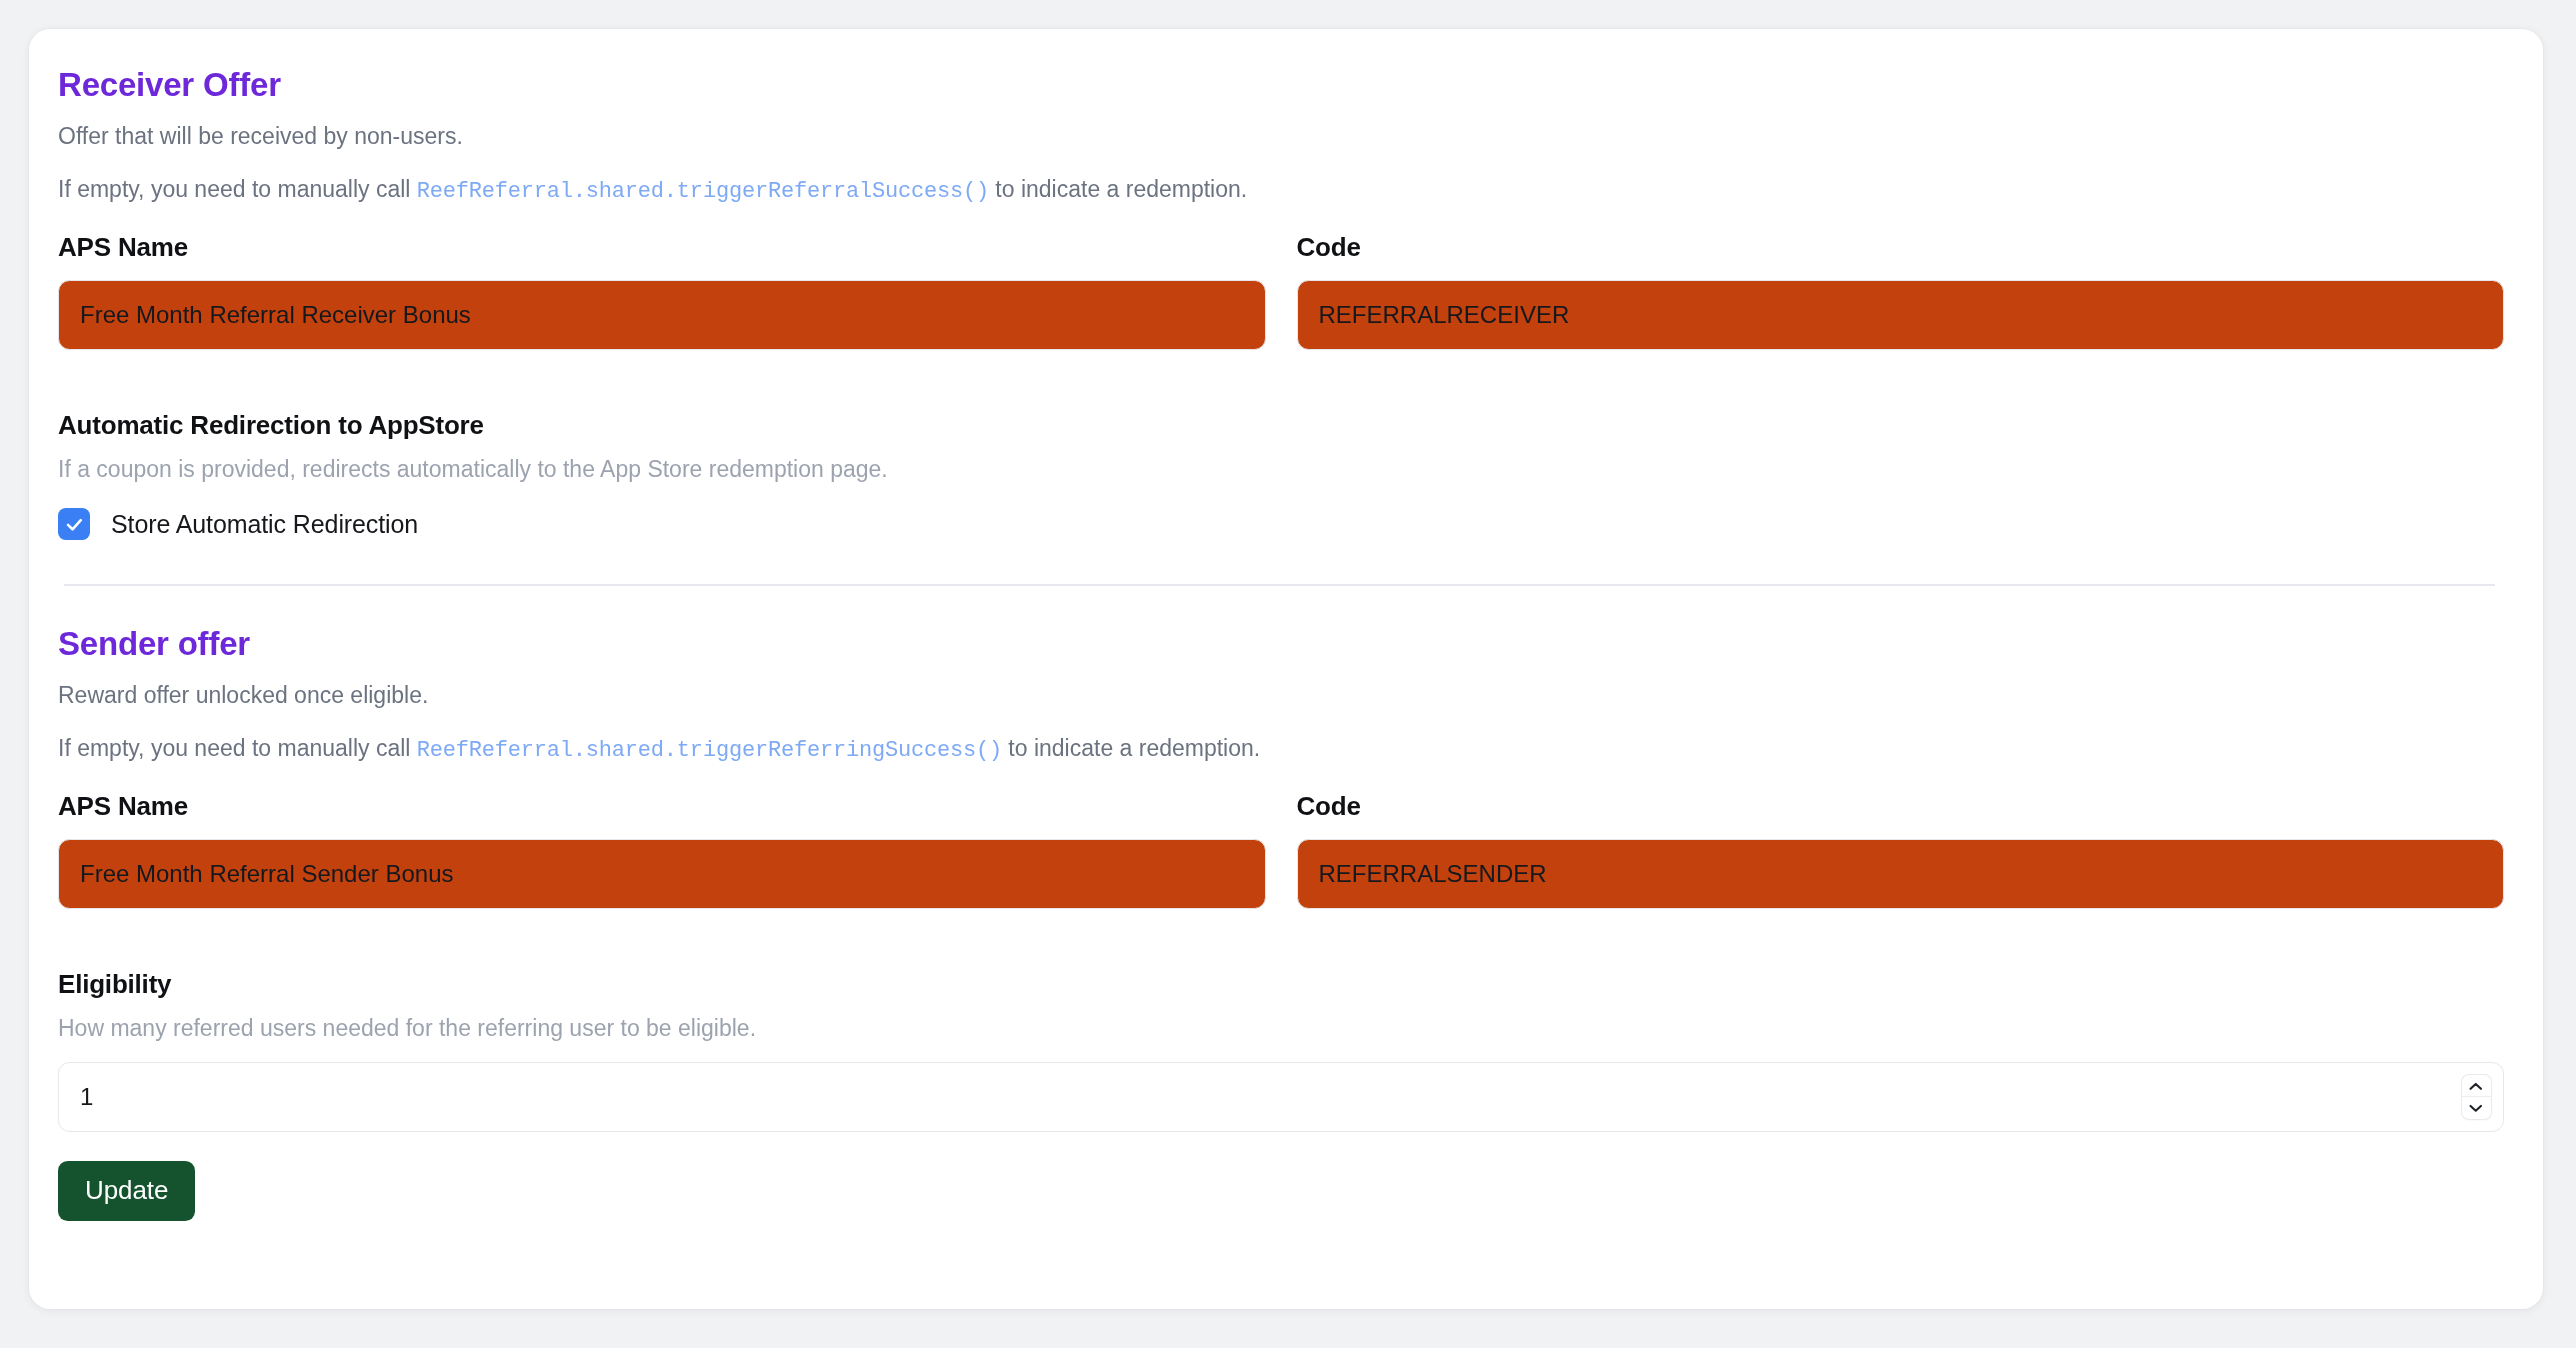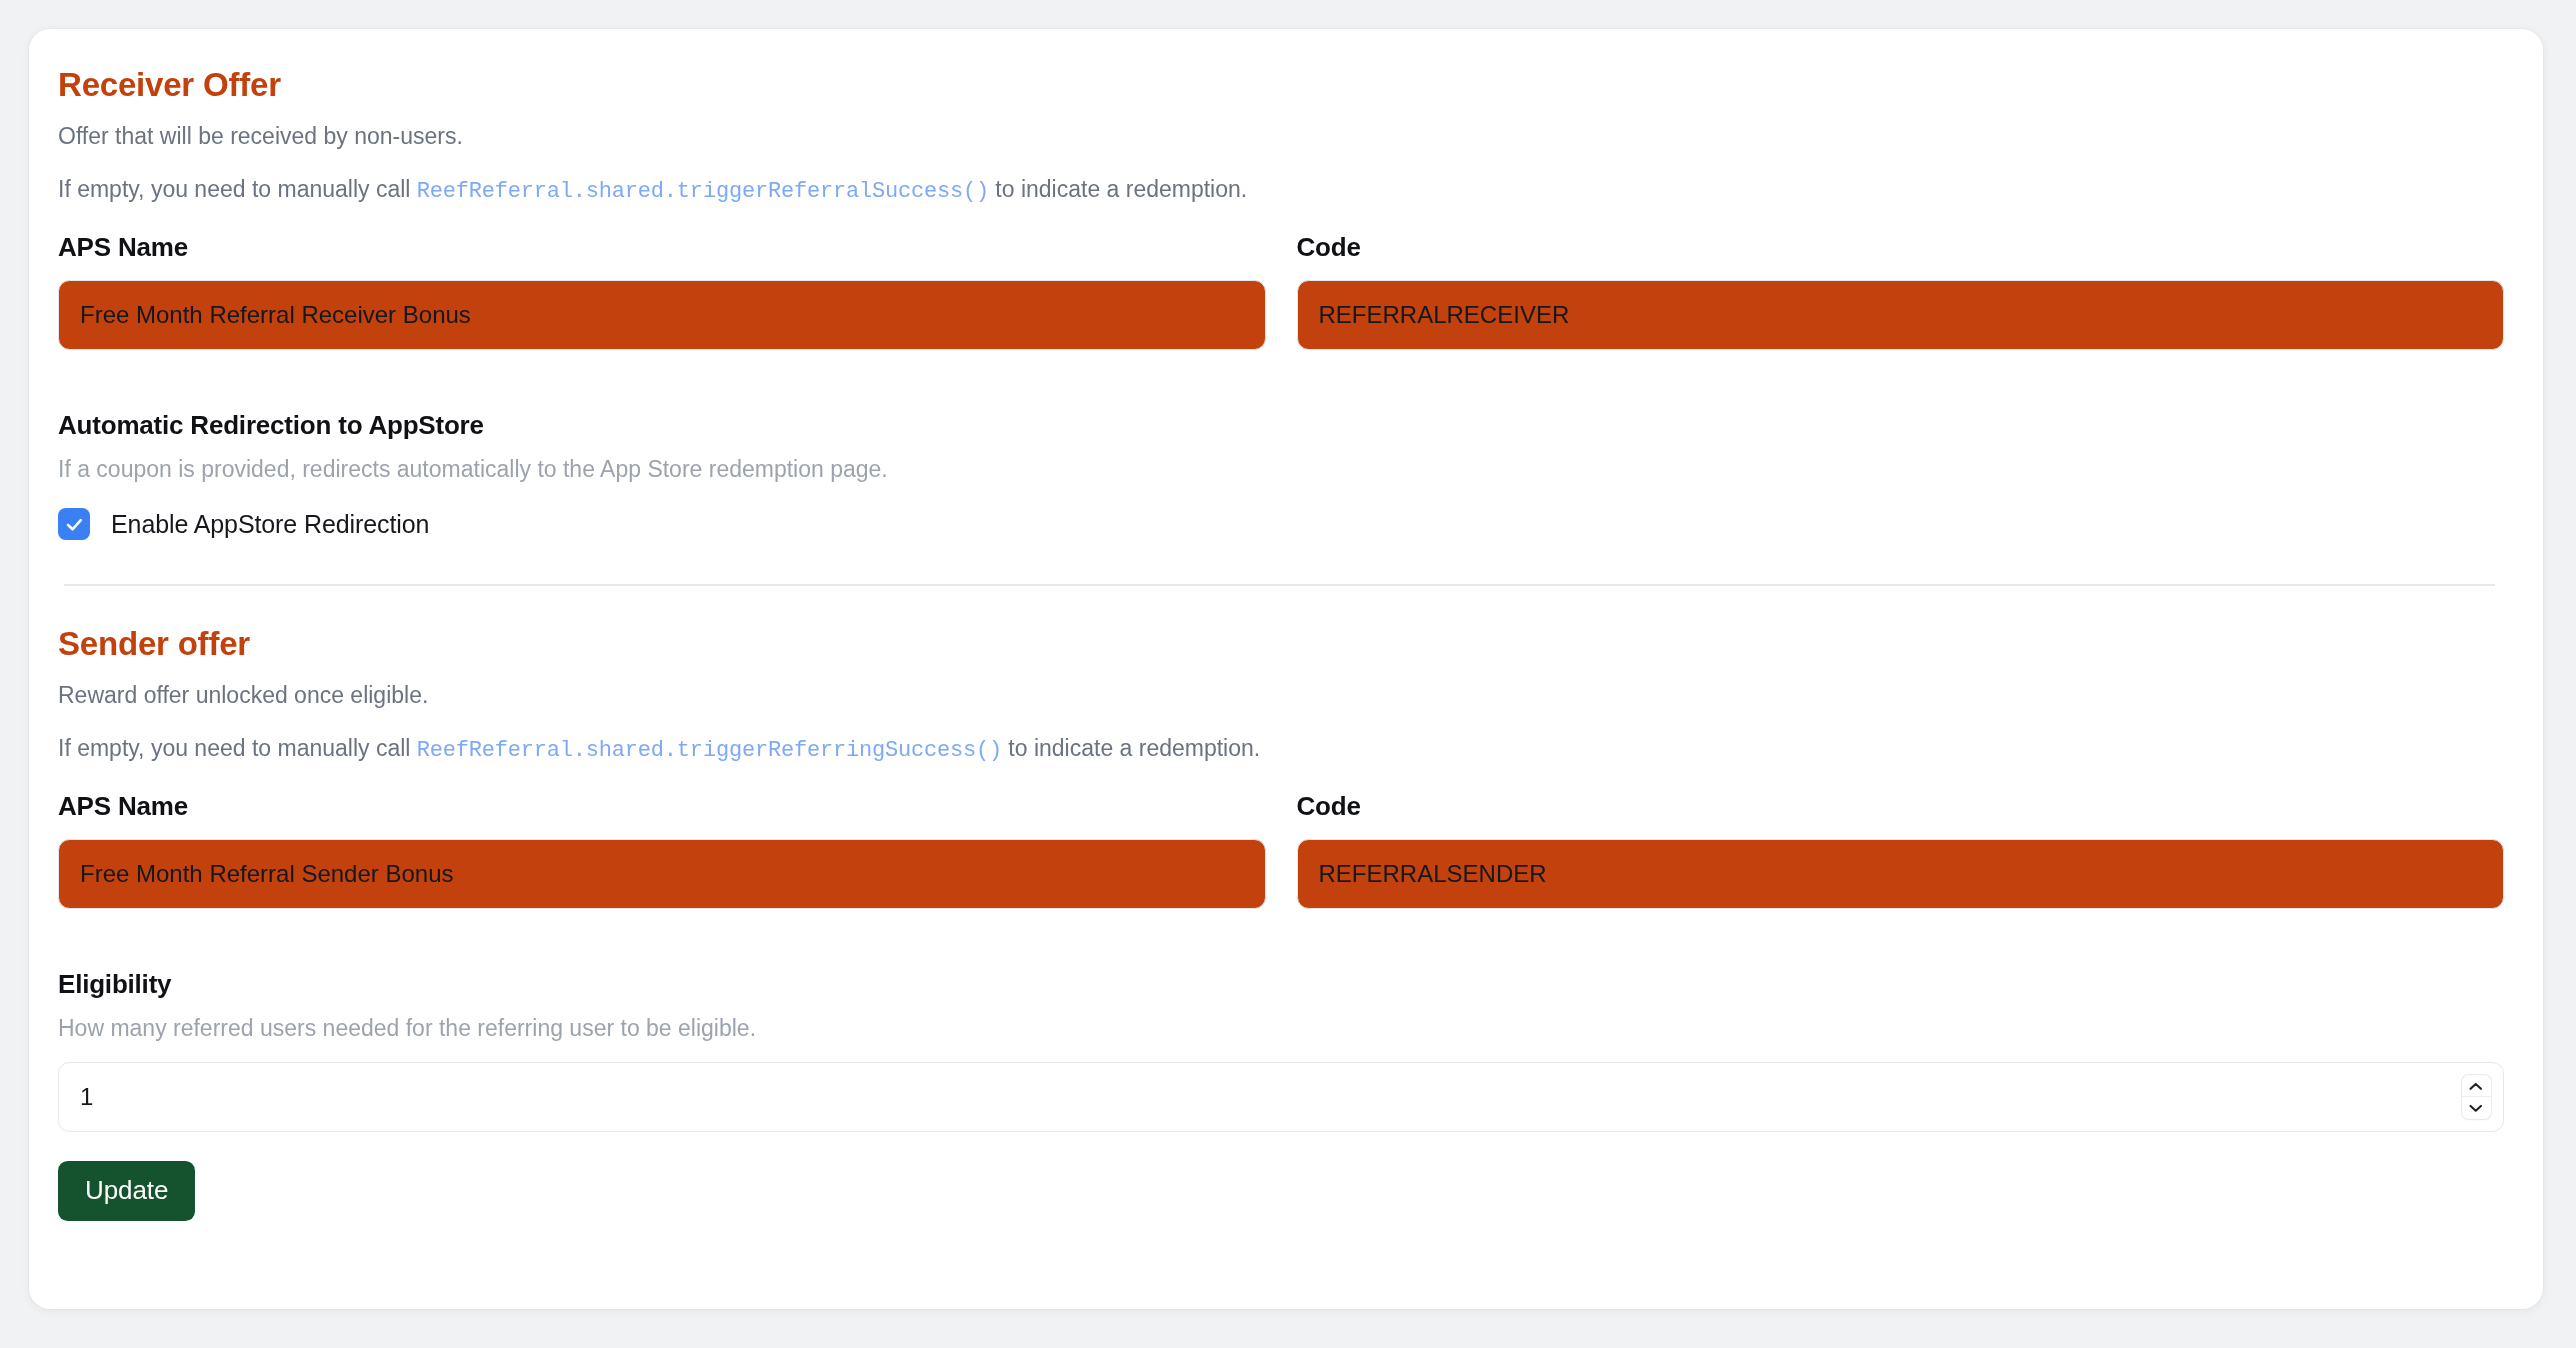--- a/index.html
+++ b/index.html
@@ -26,21 +26,21 @@
     border-radius: 21px;
     box-shadow: 0 1.9px 9.7px rgba(17,24,39,0.06), 0 0 0 1px rgba(17,24,39,0.02);
     padding: 37px 39px 0 29px;
     overflow: hidden;
   }
 
   
   .section-title {
     font-size: 33px;
     font-weight: 700;
-    color: #c2410c;
+    color: #6d28d9;
     letter-spacing: -0.2px;
     line-height: 1.15;
   }
 
   .section-sub {
     font-size: 23px;
     color: #6b7280;
     line-height: 1.42;
     margin-top: 16px;
   }
@@ -227,21 +227,21 @@
         <div class="sub-help">If a coupon is provided, redirects automatically to the App Store redemption page.</div>
 
         <div class="check-row">
           <span class="checkbox">
             <span>
               <svg width="21" height="21" viewBox="0 0 22 22" aria-hidden="true">
                 <path d="M4.2 11.4 L8.9 16 L17.6 6.4" fill="none" stroke="#ffffff" stroke-width="2.7" stroke-linecap="round" stroke-linejoin="round"></path>
               </svg>
             </span>
           </span>
-          <span class="check-label">Enable AppStore Redirection</span>
+          <span class="check-label">Store Automatic Redirection</span>
         </div>
       </div>
 
     </div>
 
     <div class="divider"></div>
 
     <div style="margin-top:39px;">
 
       <div class="section-title">Sender offer</div>

